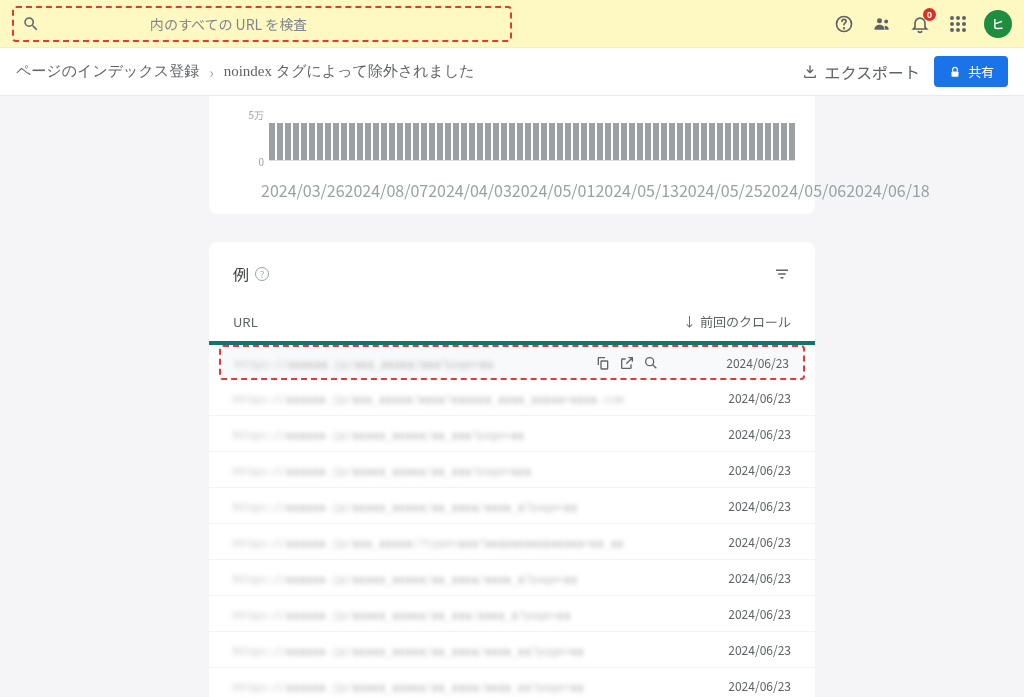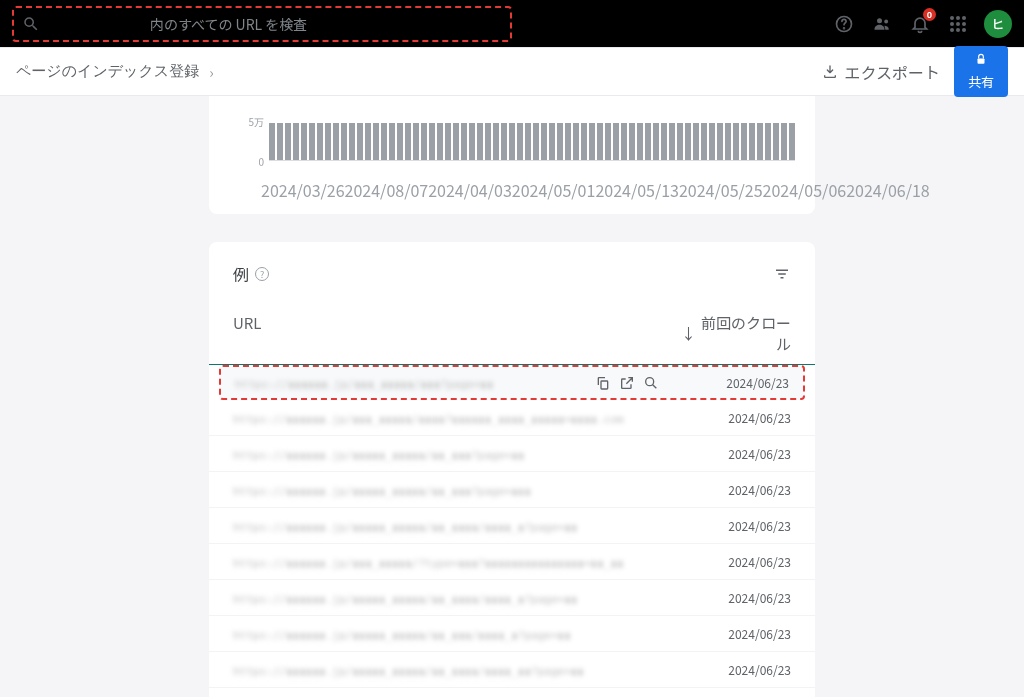--- a/index.html
+++ b/index.html
@@ -8,21 +8,21 @@
       box-sizing: border-box;
       font-family: 'Noto Sans JP', 'Helvetica Neue', Arial, sans-serif;
     }
     body {
       background: #f5f5f7;
       width: 1024px;
       height: 697px;
       overflow: hidden;
     }
     .top-bar {
-      background: #000000;
+      background: #fef9c3;
       height: 48px;
       display: flex;
       align-items: center;
       padding: 0 12px;
       border-bottom: 1px solid #e8eaed;
     }
     .search-area {
       flex: 0 0 500px;
       display: flex;
       align-items: center;
@@ -135,21 +135,20 @@
       background: #1a73e8;
       color: #fff;
       border: none;
       border-radius: 4px;
       padding: 6px 14px;
       font-size: 13px;
       display: flex;
       align-items: center;
       gap: 6px;
       cursor: pointer;
-      flex-direction: column;
     }
     .content {
       padding: 0 16px;
     }
     .chart-section {
       background: #fff;
       margin: 0 auto;
       width: 606px;
       padding: 10px 20px 12px 30px;
       border-radius: 0 0 8px 8px;
@@ -222,23 +221,23 @@
       color: #9aa0a6;
     }
     .filter-icon {
       margin-left: auto;
       color: #5f6368;
       cursor: pointer;
     }
     .col-headers {
       display: flex;
       padding: 14px 24px 10px;
-      font-size: 15px;
-      color: #5f6368;
-      border-bottom: 1px solid #0f766e;
+      font-size: 13px;
+      color: #5f6368;
+      border-bottom: 4px solid #0f766e;
     }
     .col-url {
       flex: 1;
     }
     .col-date {
       width: 110px;
       text-align: right;
       display: flex;
       align-items: center;
       justify-content: flex-end;
@@ -343,20 +342,21 @@
         </div>
     </div>
     <div class="avatar">ヒ</div>
   </div>
 </div>
 
 <div class="breadcrumb-bar">
   <div class="breadcrumb">
     <span class="crumb-item">ページのインデックス登録</span>
     <span class="breadcrumb-sep">›</span>
+    <span class="crumb-item">noindex タグによって除外されました</span>
   </div>
   <div class="bc-actions">
     <div class="export-link">
       <svg width="16" height="16" viewBox="0 0 24 24" fill="#5f6368">
           <path d="M12 3v10m0 0l-4-4m4 4l4-4" stroke="#5f6368" stroke-width="2" fill="none" stroke-linecap="round"></path>
           <path d="M4 17v2a1 1 0 001 1h14a1 1 0 001-1v-2" stroke="#5f6368" stroke-width="2" fill="none"></path>
         </svg>
       <span>エクスポート</span>
     </div>
     <button class="share-btn">
@@ -365,21 +365,21 @@
           <path d="M8 11V8a4 4 0 018 0v3" stroke="#fff" stroke-width="2" fill="none"></path>
         </svg>
       <span>共有</span>
     </button>
   </div>
 </div>
 
 <div class="content">
   <div class="chart-section">
     <div class="chart-area">
-      <span class="y-label" style="top:15px">5万</span>
+      <span class="y-label" style="top:8px">5万</span>
       <span class="y-label" style="top:78%">0</span>
       <div class="bars" id="bars">
           <div class="bar"></div>
           <div class="bar"></div>
           <div class="bar"></div>
           <div class="bar"></div>
           <div class="bar"></div>
           <div class="bar"></div>
           <div class="bar"></div>
           <div class="bar"></div>

